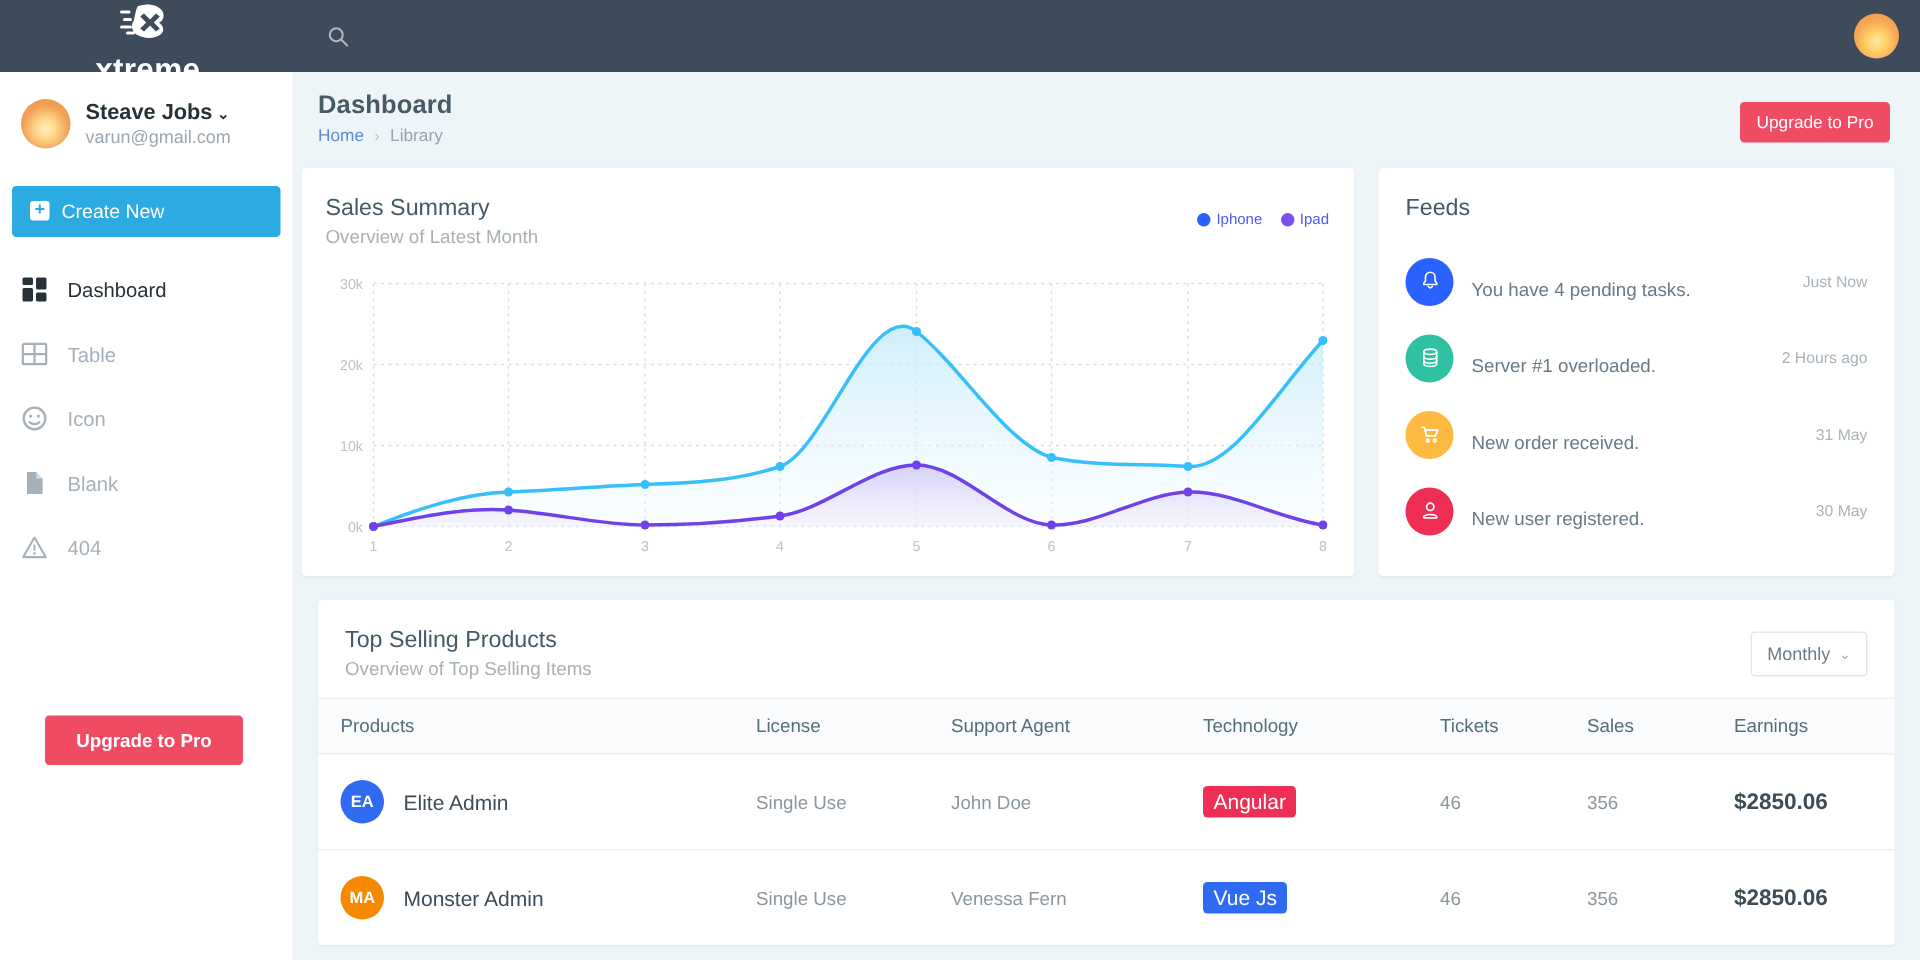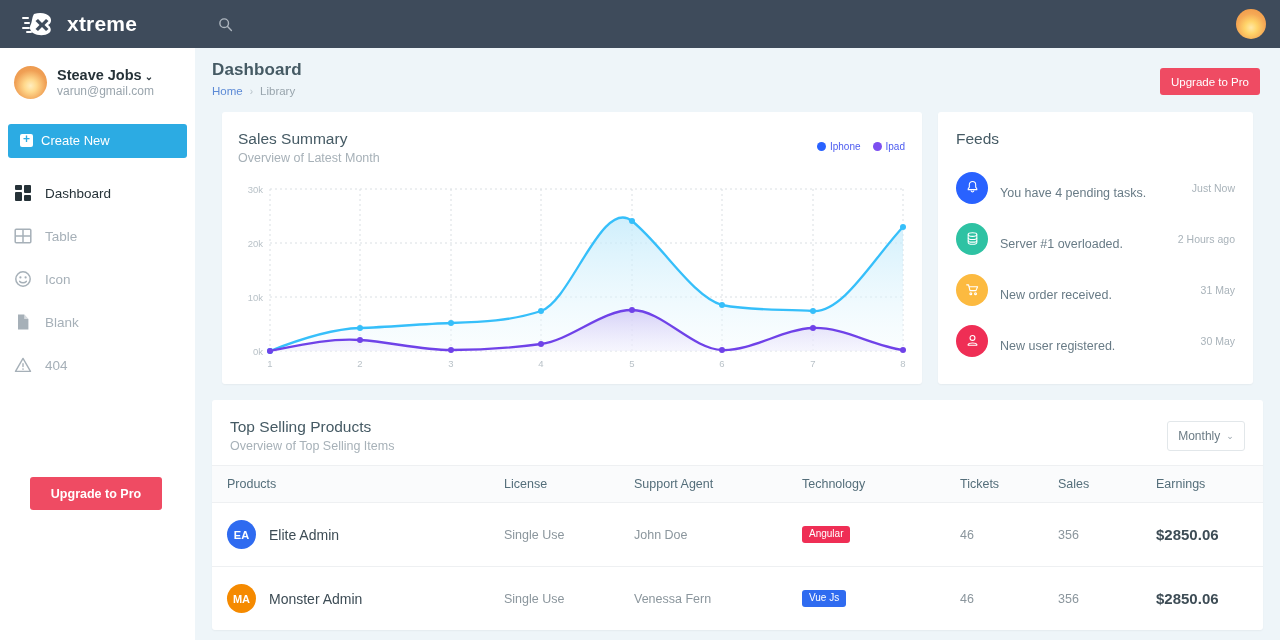--- a/index.html
+++ b/index.html
@@ -15,21 +15,22 @@
   .topbar {
     position: absolute; top: 0; left: 0;
     width: 1280px; height: 48px;
     background: #3e4b5b;
     display: flex; align-items: center;
     z-index: 20;
   }
   .brand {
     width: 195px; height: 48px;
     display: flex; align-items: center; gap: 7px;
-    padding-left: 22px;
+    padding-left: 2px;
+    flex-direction: column;
   }
   .brand-mark { width: 38px; height: 28px; flex: 0 0 auto; }
   .brand-text {
     color: #fff; font-size: 21px; font-weight: bold;
     letter-spacing: .2px;
   }
   .search-btn {
     width: 40px; height: 48px;
     display: flex; align-items: center; justify-content: center;
     margin-left: 10px;
@@ -107,21 +108,21 @@
   .crumb-sep { color: #b7c2c9; font-size: 10px; }
   .head-upgrade {
     margin-left: auto; margin-top: 8px;
     width: 100px; height: 27px; border-radius: 3px;
     background: #ef4b63; color: #fff; font-size: 11.5px;
     display: flex; align-items: center; justify-content: center;
   }
 
   
   .card { background: #fff; border-radius: 3px; box-shadow: 0 1px 2px rgba(0,0,0,.045); }
-  .row1 { display: flex; gap: 16px; padding: 0 27px; }
+  .row1 { display: flex; gap: 16px; padding: 0 6px; }
   .card-sales { width: 702px; height: 272px; padding: 18px 16px 8px 16px; position: relative; }
   .card-feeds { width: 344px; height: 272px; padding: 18px 18px 0 18px; }
 
   .card-title { font-size: 15.5px; color: #455a64; }
   .card-sub { font-size: 12.5px; color: #a7b1b8; margin-top: 3px; }
 
   .legend { position: absolute; right: 17px; top: 29px; display: flex; gap: 12px; }
   .legend-item { display: flex; align-items: center; gap: 4px; font-size: 10px; color: #4d5cf0; }
   .legend-dot { width: 9px; height: 9px; border-radius: 50%; display: block; }
 
@@ -176,21 +177,21 @@
 
   .prod-cell { display: flex; align-items: center; gap: 13px; }
   .prod-av {
     width: 29px; height: 29px; border-radius: 50%; flex: 0 0 auto;
     color: #fff; font-size: 11px; font-weight: bold;
     display: flex; align-items: center; justify-content: center;
   }
   .prod-name { font-size: 14px; color: #3d4c55; }
   .badge {
     display: inline-block; padding: 3px 7px 4px 7px; border-radius: 3px;
-    font-size: 10px; color: #fff; line-height: 1;
+    font-size: 14px; color: #fff; line-height: 1;
   }
   .earn { font-size: 15px; color: #3d4c55; font-weight: bold; }
   .num { font-size: 12.5px; color: #8b969d; }
 </style>
 </head>
 <body>
 
 <div class="topbar">
   <div class="brand">
     <svg class="brand-mark" viewBox="0 0 38 28">

